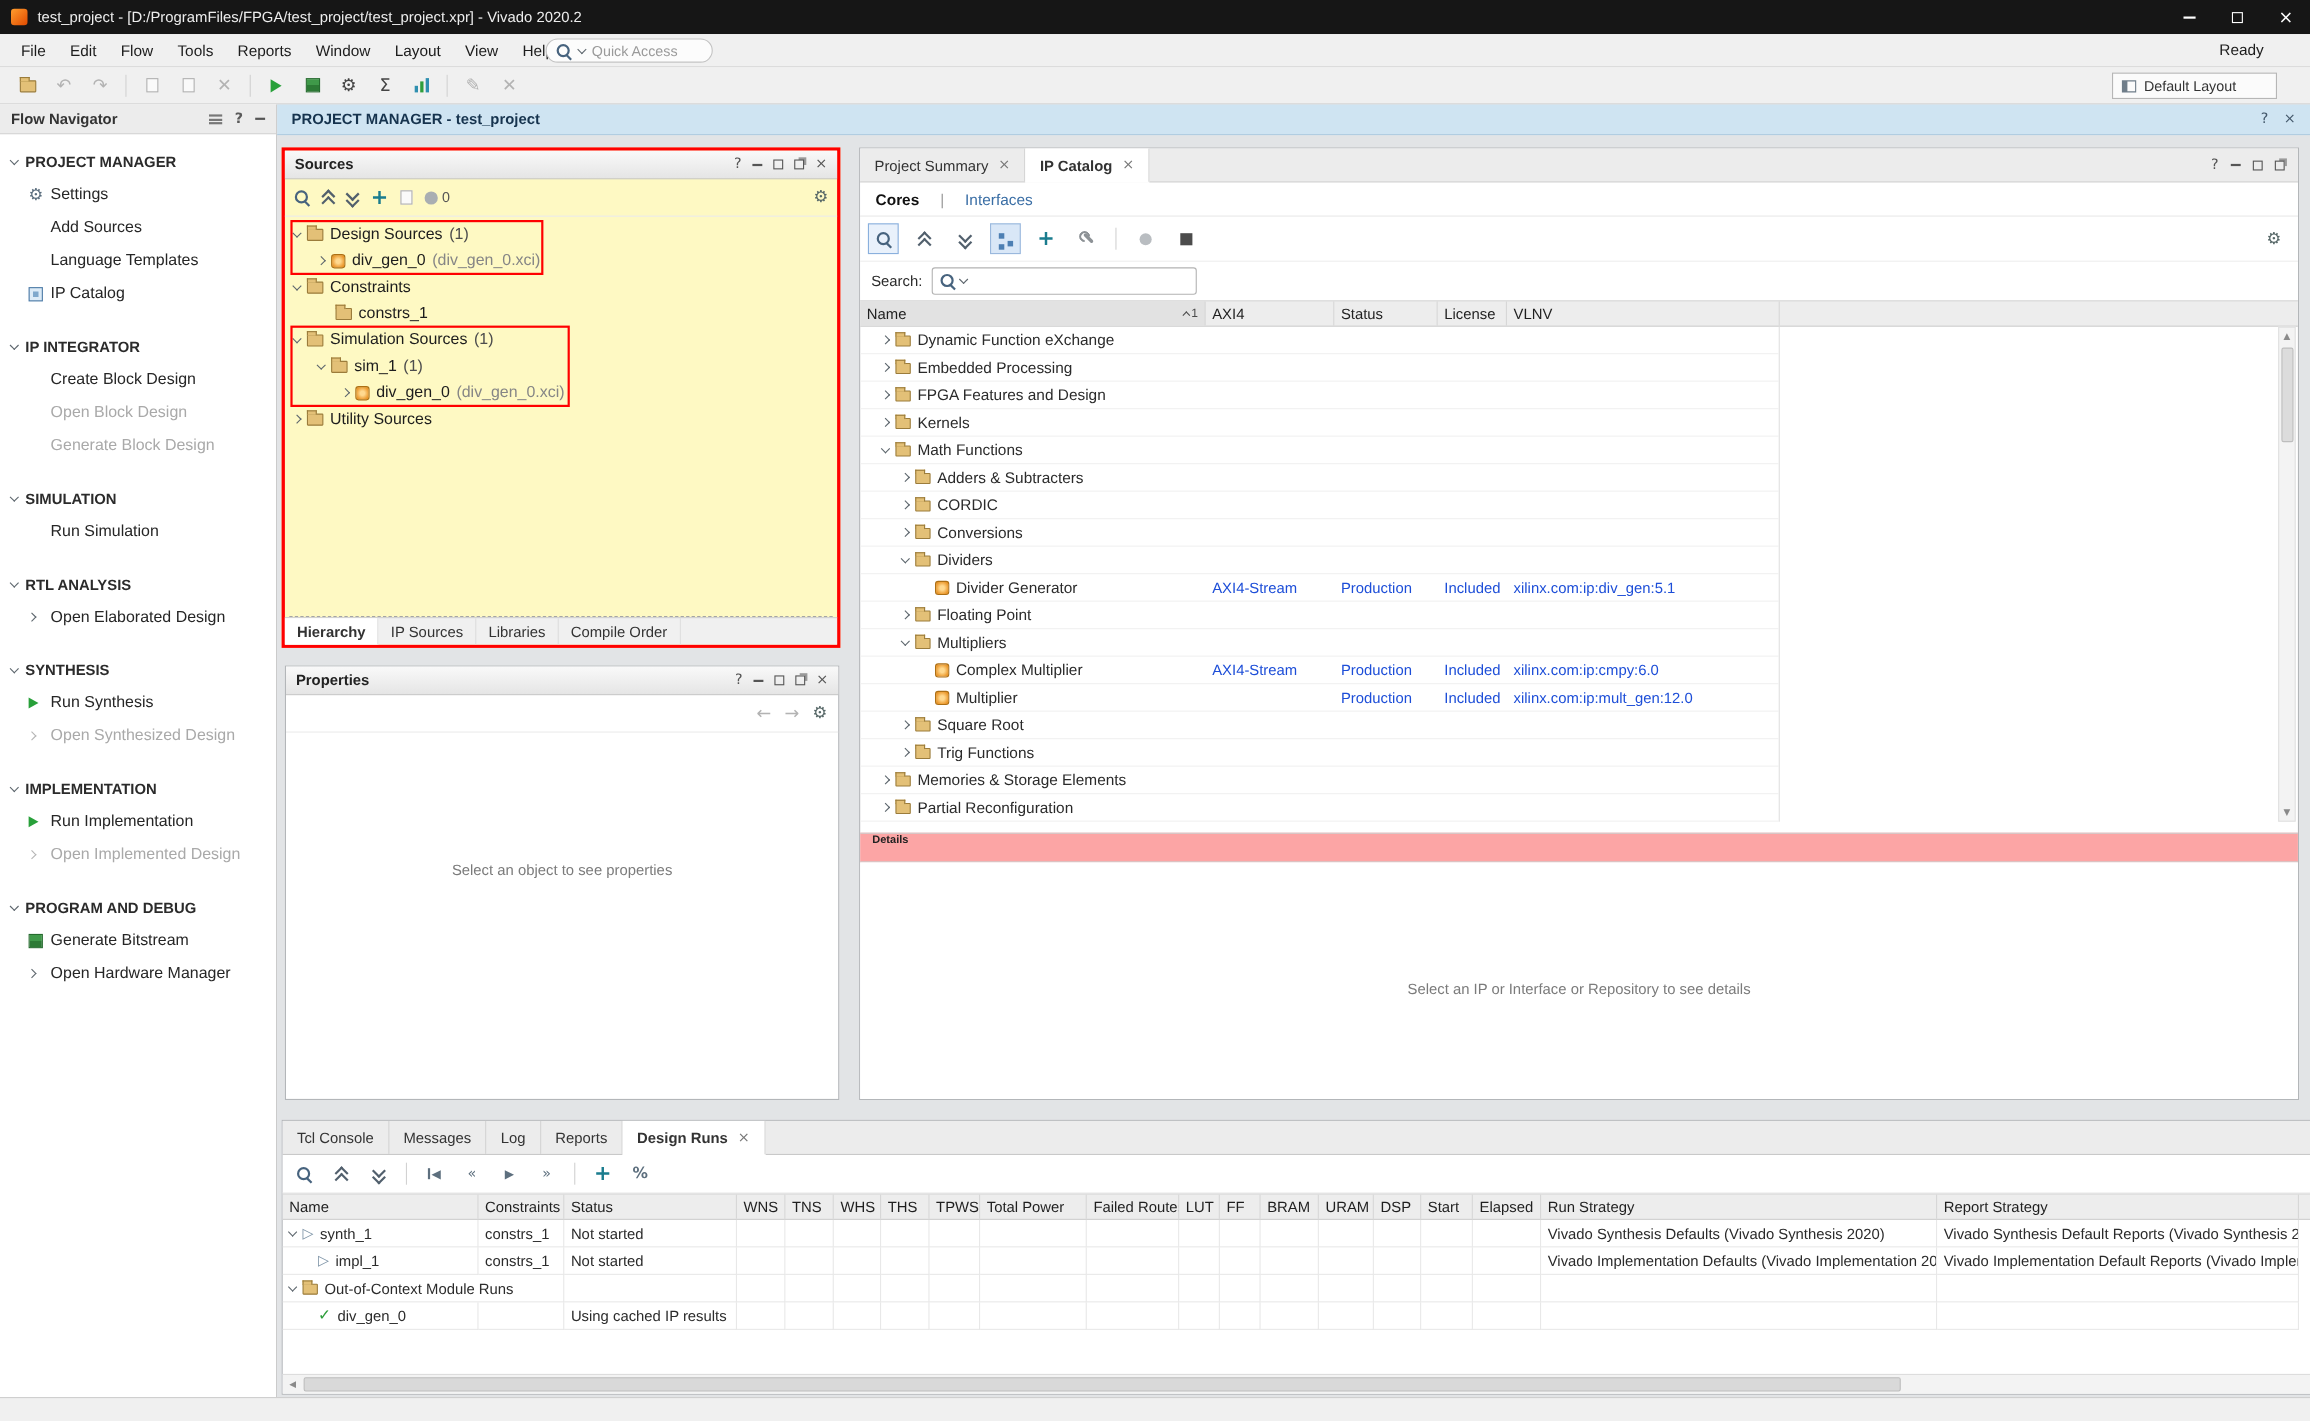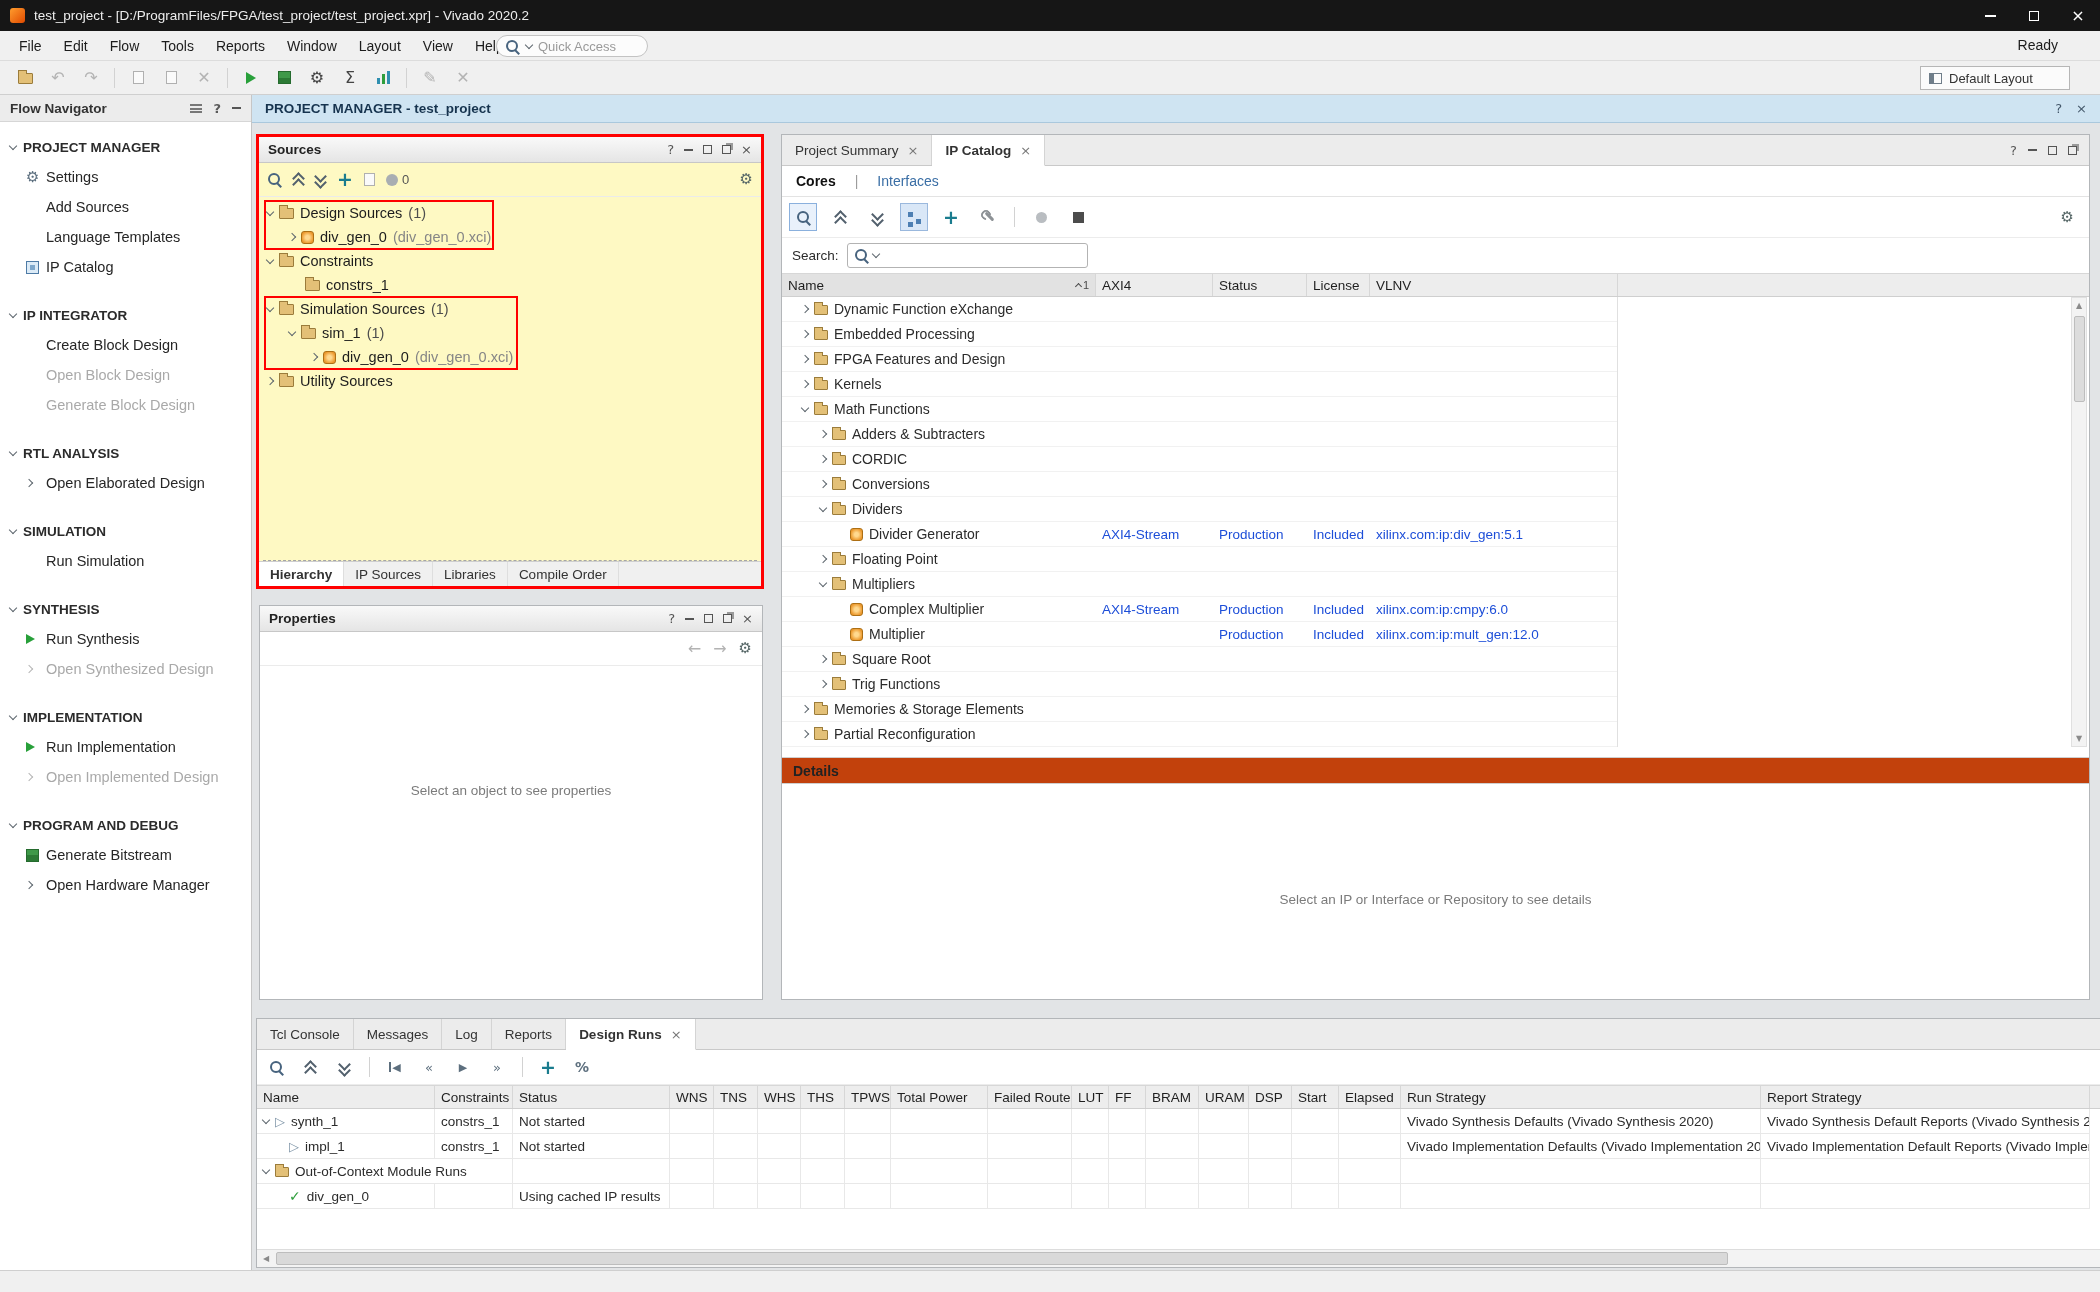--- a/index.html
+++ b/index.html
@@ -136,21 +136,21 @@
   .sortwrap{margin-left:auto;display:flex;align-items:center;gap:2px;color:#4a4a4a;font-size:11px}
   .schev{width:5px;height:5px;border-right:1.6px solid #4a4a4a;border-bottom:1.6px solid #4a4a4a;transform:rotate(225deg);margin-top:3px}
   .iprows{width:836px;border-right:1px solid #e0e0e0}
   .iprow{display:flex;align-items:center;height:25px;border-bottom:1px solid #f1f1f1;font-size:14px}
   .ipname{display:flex;align-items:center;gap:6px;width:314px;white-space:nowrap;overflow:hidden;flex:none}
   .ipname.i1{padding-left:20px}
   .ipname.i2{padding-left:38px}
   .ipname.i3{padding-left:68px}
   .ipcell{padding:0 6px;white-space:nowrap;overflow:hidden;flex:none;font-size:13.5px;color:#1d4ed8}
   .ipcell.cax{width:117px}.ipcell.cst{width:94px}.ipcell.cli{width:63px}.ipcell.cvl{width:248px}
-  .details-head{position:absolute;left:0;right:0;top:622px;height:27px;background:#c2410c;border-top:1px solid #cfcfcf;border-bottom:1px solid #cfcfcf;display:flex;align-items:center;padding:0 11px;font-weight:bold;font-size:14px;color:#222}
+  .details-head{position:absolute;left:0;right:0;top:622px;height:27px;background:#fca5a5;border-top:1px solid #cfcfcf;border-bottom:1px solid #cfcfcf;display:flex;align-items:flex-start;padding:0 11px;font-weight:bold;font-size:10px;color:#222}
   .details-body{position:absolute;left:0;right:0;top:649px;bottom:0;background:#fff}
   .details-msg{position:absolute;left:0;right:0;top:108px;text-align:center;color:#7b7b7b;font-size:13.5px}
   .vscroll{position:absolute;right:2px;top:162px;width:16px;height:450px;background:#f3f3f3;border:1px solid #e0e0e0}
   .varrow{position:absolute;left:0;width:14px;height:15px;display:flex;align-items:center;justify-content:center;color:#8a8a8a;font-size:8px}
   .vthumb{position:absolute;left:1.5px;top:18px;width:11px;height:86px;background:#dcdcdc;border:1px solid #bdbdbd;border-radius:2px}
 
   
   .btabs{height:31px;background:#ececec;border-bottom:1px solid #c9c9c9;display:flex;align-items:stretch}
   .runic{color:#7d93a6;font-size:13px;line-height:1}
   .btools{height:35px;display:flex;align-items:center;gap:10px;padding:0 7px;background:#fff;border-bottom:1px solid #ececec;color:#5d6f7e}
@@ -309,37 +309,37 @@
             <span>Open Block Design</span>
           </div>
         <div class="fn-item dis">
             <span class="slot"></span>
             <span>Generate Block Design</span>
           </div>
       </div>
       <div class="fn-section">
         <div class="fn-sec-header">
           <span class="chev d sm"></span>
+          <span>SIMULATION</span>
+        </div>
+        <div class="fn-item">
+            <span class="slot"></span>
+            <span>Run Simulation</span>
+          </div>
+      </div>
+      <div class="fn-section">
+        <div class="fn-sec-header">
+          <span class="chev d sm"></span>
           <span>RTL ANALYSIS</span>
         </div>
         <div class="fn-item">
             <span class="slot">
               <span class="chev r sm"></span>
             </span>
             <span>Open Elaborated Design</span>
-          </div>
-      </div>
-      <div class="fn-section">
-        <div class="fn-sec-header">
-          <span class="chev d sm"></span>
-          <span>SIMULATION</span>
-        </div>
-        <div class="fn-item">
-            <span class="slot"></span>
-            <span>Run Simulation</span>
           </div>
       </div>
       <div class="fn-section">
         <div class="fn-sec-header">
           <span class="chev d sm"></span>
           <span>SYNTHESIS</span>
         </div>
         <div class="fn-item">
             <span class="slot">
               <span class="i-play" style="border-left-width:9px;border-top-width:5.5px;border-bottom-width:5.5px"></span>

